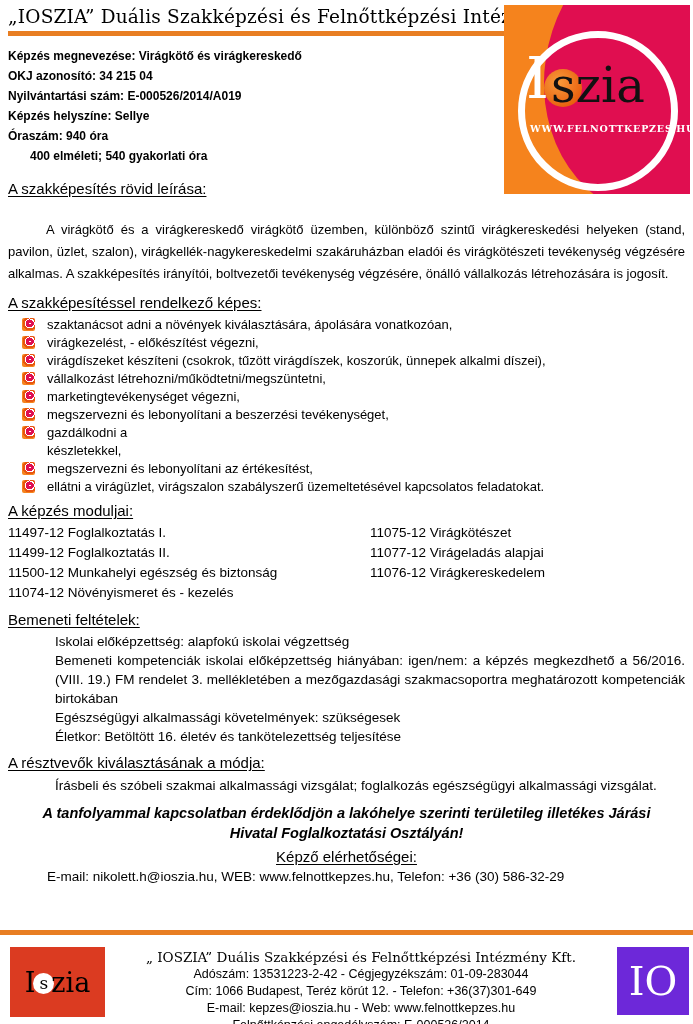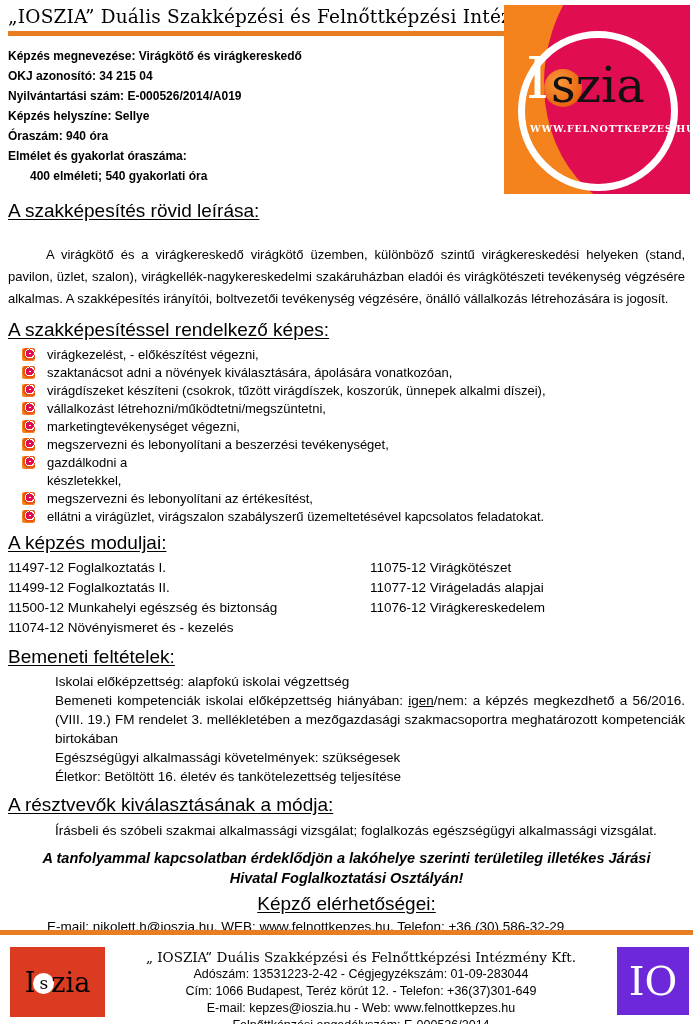--- a/index.html
+++ b/index.html
@@ -20,38 +20,38 @@
   .logo-disc { position:absolute; left:40px; top:64px; width:38px; height:38px; border-radius:50%; background:radial-gradient(circle at 38% 35%, #F89B3C, #E8600E 75%); z-index:1; }
   .logo-i   { position:absolute; left:22px; top:44px; z-index:2; color:#fff; font-family:"DejaVu Serif", serif; font-size:58px; line-height:1; }
   .logo-szia{ position:absolute; left:47px; top:56px; z-index:2; color:#111; font-family:"DejaVu Serif", serif; font-size:48px; line-height:1; }
   .logo-url { position:absolute; left:26px; top:118px; z-index:2; color:#fff; font-family:"DejaVu Serif", serif; font-weight:bold; font-size:9.5px; letter-spacing:.8px; }
 
   
   .info { margin:10px 200px 0 8px; font-weight:bold; font-size:12px; line-height:20px; white-space:nowrap; }
   .info .indent { padding-left:22px; }
 
   
-  .sec-h { margin:0 8px; font-size:19px; font-weight:400; text-decoration:underline; text-underline-offset:2px; }
+  .sec-h { margin:0 8px; font-size:15px; font-weight:400; text-decoration:underline; text-underline-offset:2px; }
   .mt-a { margin-top:14px; }  .mt-b { margin-top:9px; }  .mt-c { margin-top:6px; }  .mt-d { margin-top:8px; }  .mt-e { margin-top:5px;text-align:center; }
 
   .desc-par { margin:22px 8px 0; font-size:13px; line-height:22px; text-align:justify; text-indent:38px; }
 
   .bullets { margin:5px 8px 0 22px; }
   .bullet-row { display:flex; align-items:flex-start; font-size:13px; line-height:18px; }
   .bullet-icon { flex:0 0 13px; width:13px; height:13px; margin:2px 12px 0 0; border-radius:2px;
     background:radial-gradient(circle at 60% 42%, #ffffff 0 1px, #E00E50 1px 4px, #ffffff 4px 5px, #E8560F 5px 7px, #F5831D 7px); }
   .bullet-text { flex:1; text-align:justify; }
   .force-just { text-align:justify; text-align-last:justify; }
 
   .modules { display:flex; margin:4px 8px 0; font-size:13.5px; line-height:20px; }
   .mod-col-left { width:362px; }
 
   .entry-block { margin:4px 8px 0 55px; font-size:13.5px; line-height:19px; }
   .entry-par { text-align:justify; margin:0; }
-  .u { text-decoration:underline; }
+  .u { }
 
   .sel-par { margin:5px 8px 0; font-size:13.5px; line-height:19px; text-align:justify; text-indent:47px; }
 
   .notice { margin:8px 30px 0; font-size:14.5px; font-weight:bold; font-style:italic; text-align:center; line-height:20px; }
 
   .contact-line { margin:2px 8px 16px 47px; font-size:13.5px; line-height:19px; }
 
   
   .footer-bar { position:absolute; left:0; top:930px; width:693px; height:5px; background:#E87E22; }
   .footer { position:absolute; left:0; top:940px; width:693px; display:flex; align-items:flex-start; background:#fff; }
@@ -82,36 +82,35 @@
     <span class="logo-szia">szia</span>
     <div class="logo-url">WWW.FELNOTTKEPZES.HU</div>
   </div>
 
   <div class="info">
     <div>Képzés megnevezése: Virágkötő és virágkereskedő</div>
     <div>OKJ azonosító: 34 215 04</div>
     <div>Nyilvántartási szám: E-000526/2014/A019</div>
     <div>Képzés helyszíne: Sellye</div>
     <div>Óraszám: 940 óra</div>
-    <div>Elmélet és gyakorlat óraszáma:</div>
     <div class="indent">400 elméleti; 540 gyakorlati óra</div>
   </div>
 
   <div class="sec-h mt-a">A szakképesítés rövid leírása:</div>
   <p class="desc-par">A virágkötő és a virágkereskedő virágkötő üzemben, különböző szintű virágkereskedési helyeken (stand, pavilon, üzlet, szalon), virágkellék-nagykereskedelmi szakáruházban eladói és virágkötészeti tevékenység végzésére alkalmas. A szakképesítés irányítói, boltvezetői tevékenység végzésére, önálló vállalkozás létrehozására is jogosít.</p>
 
   <div class="sec-h mt-b">A szakképesítéssel rendelkező képes:</div>
   <div class="bullets">
     <div class="bullet-row">
       <span class="bullet-icon"></span>
-      <span class="bullet-text">virágkezelést, - előkészítést végezni,</span>
+      <span class="bullet-text">szaktanácsot adni a növények kiválasztására, ápolására vonatkozóan,</span>
     </div>
     <div class="bullet-row">
       <span class="bullet-icon"></span>
-      <span class="bullet-text">szaktanácsot adni a növények kiválasztására, ápolására vonatkozóan,</span>
+      <span class="bullet-text">virágkezelést, - előkészítést végezni,</span>
     </div>
     <div class="bullet-row">
       <span class="bullet-icon"></span>
       <span class="bullet-text">virágdíszeket készíteni (csokrok, tűzött virágdíszek, koszorúk, ünnepek alkalmi díszei),</span>
     </div>
     <div class="bullet-row">
       <span class="bullet-icon"></span>
       <span class="bullet-text">vállalkozást létrehozni/működtetni/megszüntetni,</span>
     </div>
     <div class="bullet-row">

